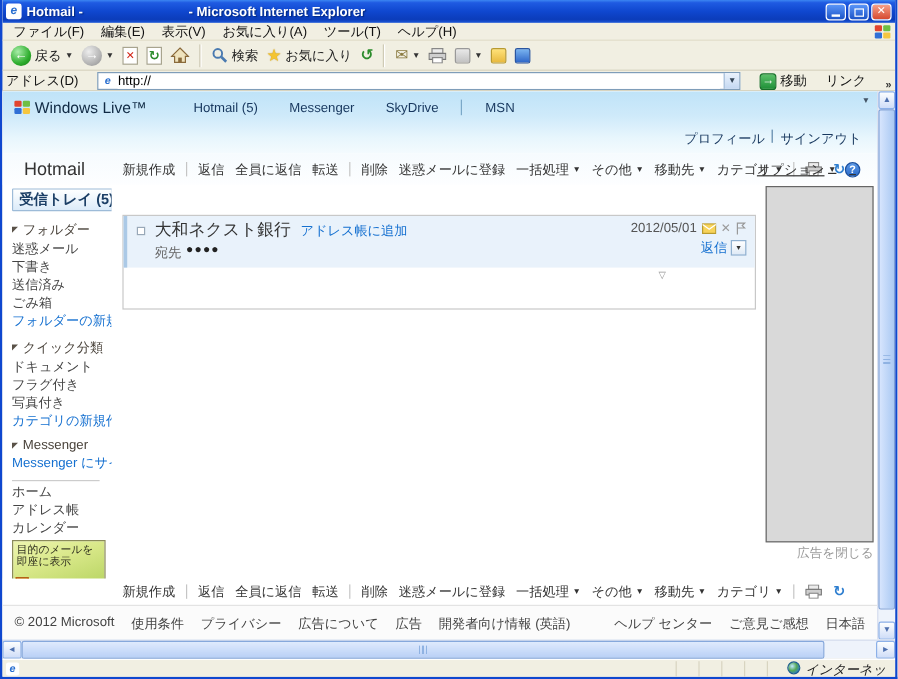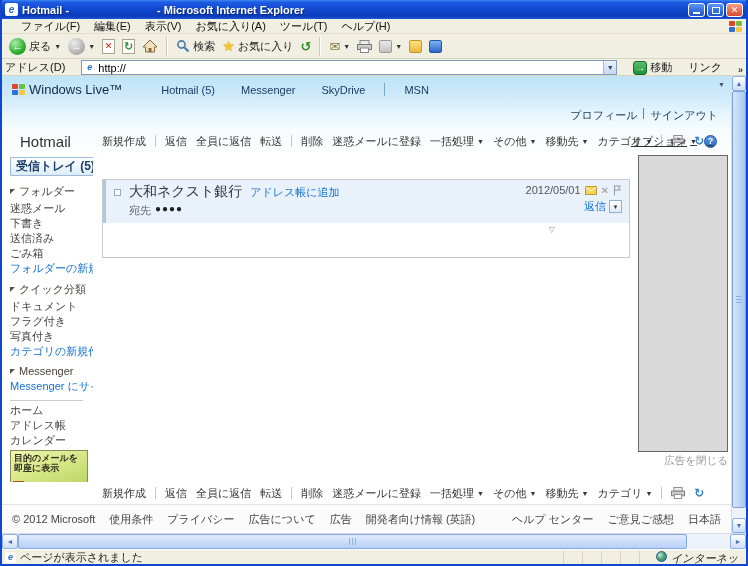--- a/index.html
+++ b/index.html
@@ -17,21 +17,21 @@
 .titlebar .ttl.right { margin-left:84px; }
 .win-btns { margin-left:auto; display:flex; gap:2px; }
 .win-btn { width:17px; height:14px; border-radius:3px; border:1px solid #fff; display:flex; align-items:flex-end;
   justify-content:center; background:linear-gradient(#5a95f8,#1c54c8); color:#fff; cursor:default; }
 .win-btn .bar { width:7px; height:2px; background:#fff; margin-bottom:2px; }
 .win-btn .box { width:8px; height:7px; border:1px solid #fff; margin-bottom:2px; }
 .win-btn.close { background:linear-gradient(#f5a088,#d6492f); font-size:9px; font-weight:bold; align-items:center; }
 
 
 .menubar { height:15px; flex:0 0 auto; display:flex; align-items:center; font-size:11px; color:#111;
-  border-bottom:1px solid #e2deca; padding-left:12px; }
+  border-bottom:1px solid #e2deca; padding-left:2px; }
 .menu-item { padding:0 7px; }
 .winflag { display:grid; grid-template-columns:6px 6px; grid-template-rows:5px 5px; gap:1px; margin-left:auto; margin-right:4px; }
 .winflag i { border-radius:1px; }
 .winflag i:nth-child(1){background:#e1442f;} .winflag i:nth-child(2){background:#6fbf44;}
 .winflag i:nth-child(3){background:#2f6fd6;} .winflag i:nth-child(4){background:#f5c63f;}
 
 
 .ie-toolbar { height:25px; flex:0 0 auto; display:flex; align-items:center; gap:1px; padding:0 4px;
   border-bottom:1px solid #d8d4c0; }
 .tb-btn { display:flex; align-items:center; gap:3px; font-size:11px; color:#222; padding:1px 3px; }
@@ -118,21 +118,21 @@
 .inbox-tab { margin-top:3px; width:84px; height:19px; border:1px solid #9dbbd8; border-radius:1px;
   background:linear-gradient(#feffff,#dcebf9); color:#1c3f66; font-weight:bold; font-size:12px;
   display:flex; align-items:center; padding-left:5px; white-space:nowrap; }
 .side-title { margin-top:8px; display:flex; align-items:center; gap:4px; color:#49423a; white-space:nowrap; }
 .tri { width:0; height:0; border-top:5px solid #5a5248; border-right:5px solid transparent; flex:0 0 auto; }
 .side-item { margin-top:3px; line-height:12px; white-space:nowrap; }
 .side-link { color:#1570d0; }
 .side-div { border-top:1px solid #ccc; margin:8px 10px 0 0; }
 .side-ad { margin-top:4px; width:78px; height:42px; border:1px solid #8a8a5a; position:relative; overflow:hidden;
   background:linear-gradient(160deg,#eef5b0 0%,#d7e787 45%,#b4d25e 100%); color:#2e2e1e; font-size:9px; line-height:10px;
-  padding:2px 0 0 3px; font-weight:bold; }
+  padding:2px 0 0 3px; font-weight:normal; }
 .ad-cars { position:absolute; bottom:2px; left:2px; right:2px; display:flex; gap:2px; align-items:flex-end; }
 .ad-env { width:11px; height:8px; background:#e07820; border:1px solid #a85510; margin-right:2px; }
 .car { width:11px; height:6px; border-radius:3px 3px 1px 1px; }
 .car.red{background:#d23b3b;} .car.teal{background:#3bbcc0;} .car.blue{background:#3b6fd2;} .car.pink{background:#d24fae;}
 
 
 .main { flex:1; min-width:0; padding:3px 8px 0 9px; position:relative; }
 .subject-row { display:flex; align-items:flex-start; }
 .subject { flex:1; font-size:14px; color:#4a4a4a; white-space:nowrap; overflow:hidden; }
 .subject-actions { display:flex; align-items:center; gap:6px; font-size:11px; margin-top:2px; flex:0 0 auto; }
@@ -519,21 +519,20 @@
     <span class="hs-arrow">◄</span>
     <div class="hs-track">
       <div class="hs-thumb"></div>
     </div>
     <span class="hs-arrow">►</span>
   </div>
 
   <div class="statusbar">
     <div class="sb-left">
       <span class="ie-doc-icon">e</span>
-      <span>ページが表示されました</span>
     </div>
     <span class="sb-cell"></span>
     <span class="sb-cell"></span>
     <span class="sb-cell"></span>
     <span class="sb-cell"></span>
     <div class="sb-zone">
       <span class="globe"></span>
       <span>インターネット</span>
     </div>
   </div>

